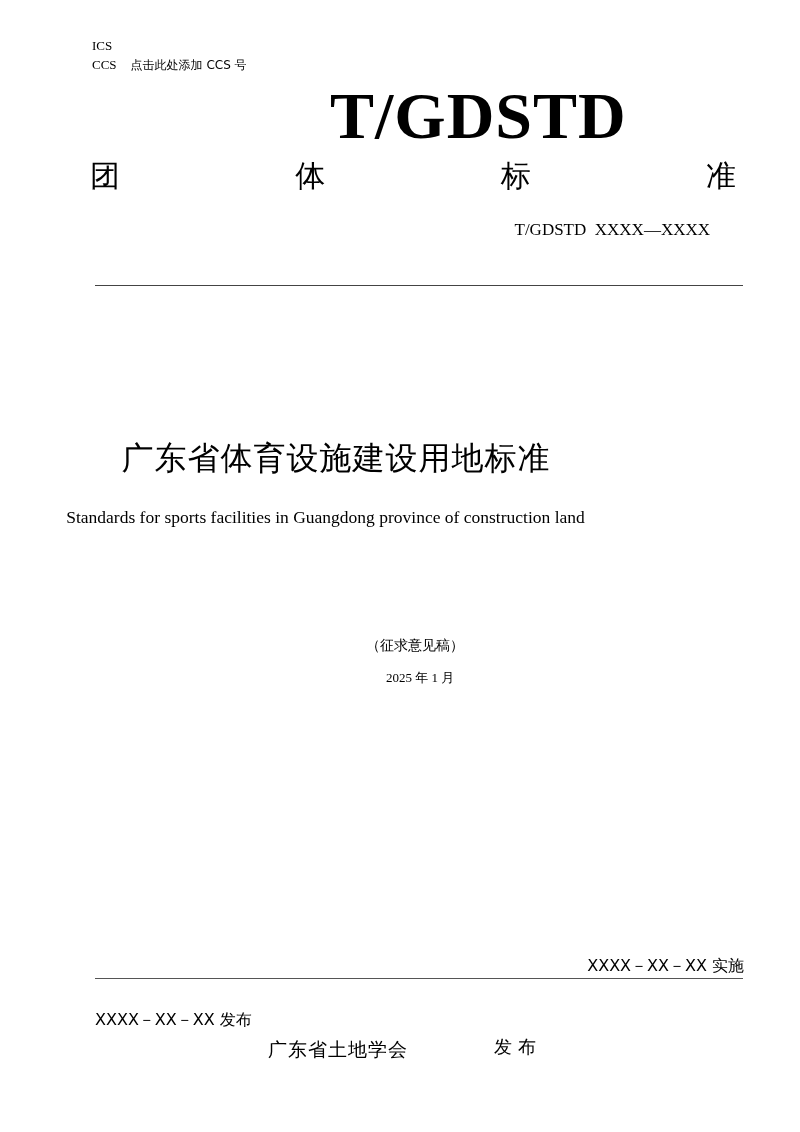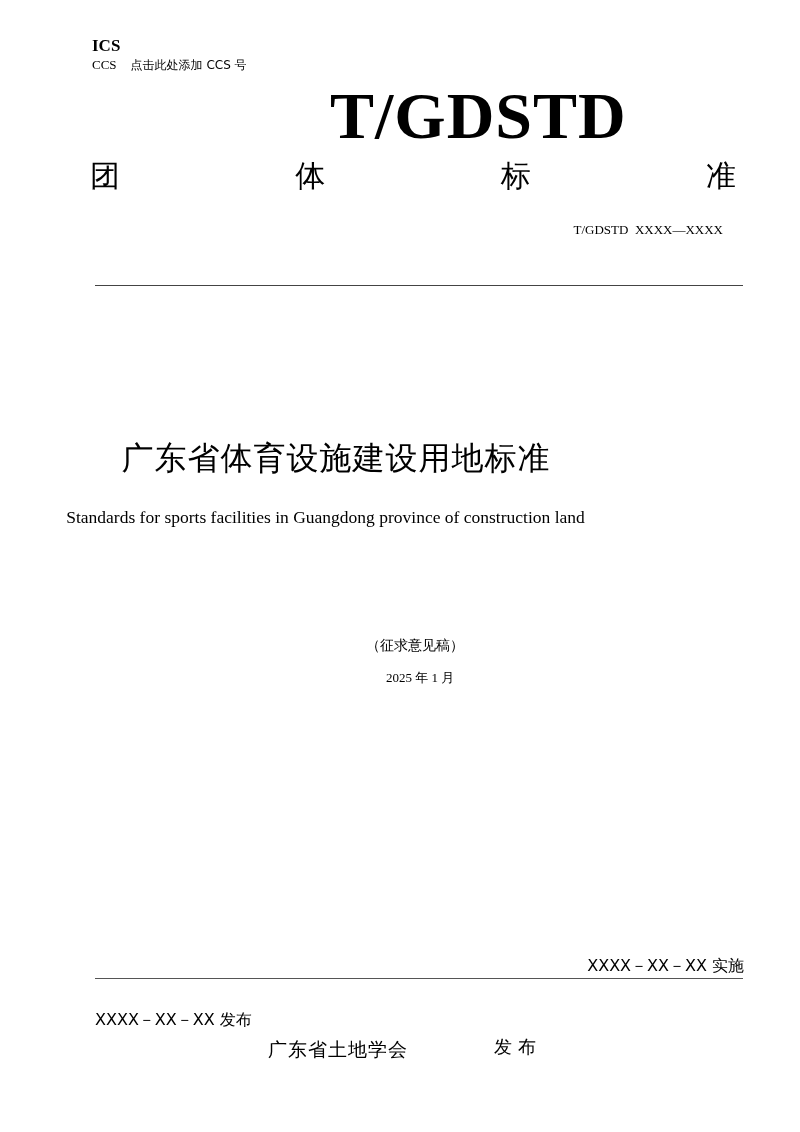--- a/index.html
+++ b/index.html
@@ -1,25 +1,25 @@
 <!DOCTYPE html>
 <html><head>
   <meta charset="utf-8">
   <style>
     html, body { margin: 0; padding: 0; background: #ffffff; }
     body { width: 800px; height: 1132px; position: relative; overflow: hidden; color: #000; }
     .abs { position: absolute; }
     .serif { font-family: "Liberation Serif", "DejaVu Serif", serif; }
     .sans { font-family: "DejaVu Sans", "Liberation Sans", sans-serif; }
-    .ics { left: 92px; top: 38px; font-size: 17px; line-height: 16px; font-weight: bold; }
+    .ics { left: 92px; top: 38px; font-size: 13px; line-height: 16px; }
     .ccs { left: 92px; top: 57px; font-size: 13px; line-height: 16px; white-space: nowrap; }
     .ccs .cn { font-size: 12px; margin-left: 14px; }
     .brand { left: 330px; top: 78px; font-size: 66px; font-weight: bold; line-height: 76px; letter-spacing: 1px; white-space: nowrap; }
     .tuanti { left: 90px; top: 156px; width: 646px; height: 40px; display: flex; justify-content: space-between; font-size: 30px; line-height: 40px; }
-    .codeline { right: 77px; top: 219px; font-size: 13px; line-height: 22px; white-space: nowrap; text-align: right; }
+    .codeline { right: 90px; top: 219px; font-size: 17px; line-height: 22px; white-space: nowrap; text-align: right; }
     .rule-top { left: 95px; top: 285px; width: 648px; height: 0; border-top: 1.5px solid #444; }
     .title-cn { left: 0; width: 672px; top: 436px; text-align: center; font-size: 32px; line-height: 44px; letter-spacing: 1px; }
     .title-en { left: 0; width: 651px; top: 505px; text-align: center; font-size: 17.5px; line-height: 24px; }
     .draft { left: 0; width: 830px; top: 636px; text-align: center; font-size: 14px; line-height: 20px; }
     .date { left: 0; width: 840px; top: 669px; text-align: center; font-size: 13px; line-height: 18px; }
     .pub { left: 95px; top: 1009px; font-size: 16px; line-height: 22px; white-space: nowrap; }
     .impl { right: 56px; top: 955px; font-size: 16px; line-height: 22px; white-space: nowrap; }
     .rule-bottom { left: 95px; top: 978px; width: 648px; height: 0; border-top: 1.5px solid #555; }
     .org { left: 268px; top: 1036px; font-size: 19px; line-height: 26px; white-space: nowrap; letter-spacing: 1px; text-align: right; }
     .org-pub { left: 494px; top: 1034px; font-size: 18px; line-height: 26px; white-space: nowrap; letter-spacing: 6px; }

